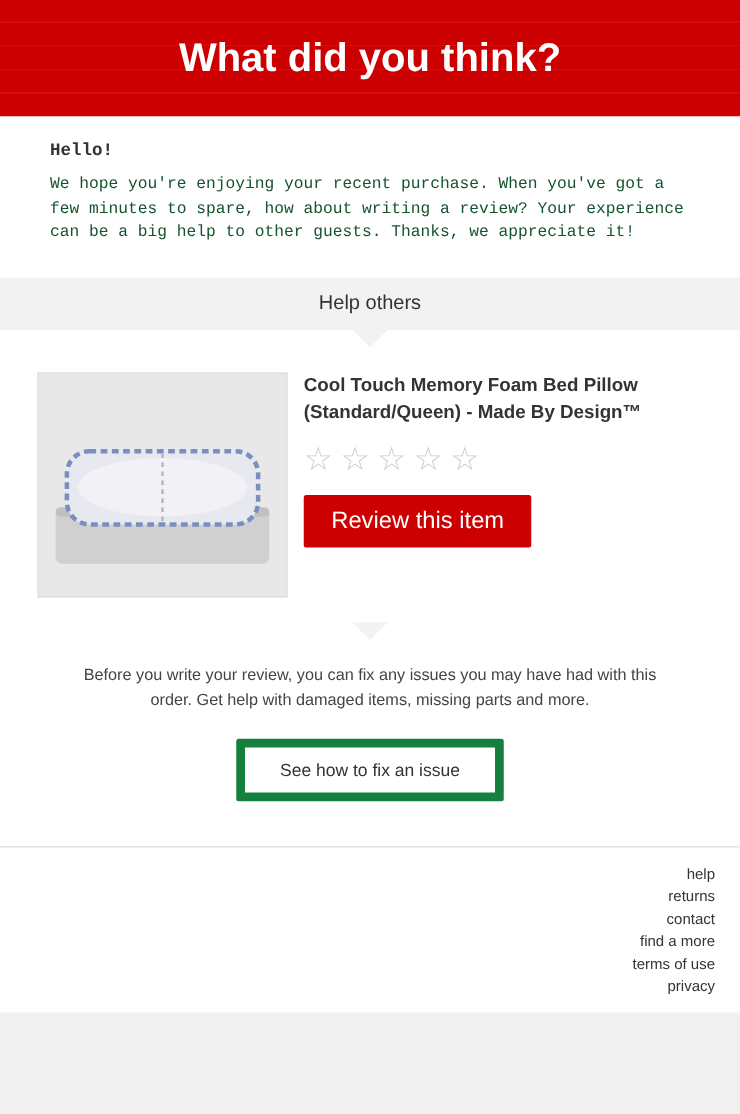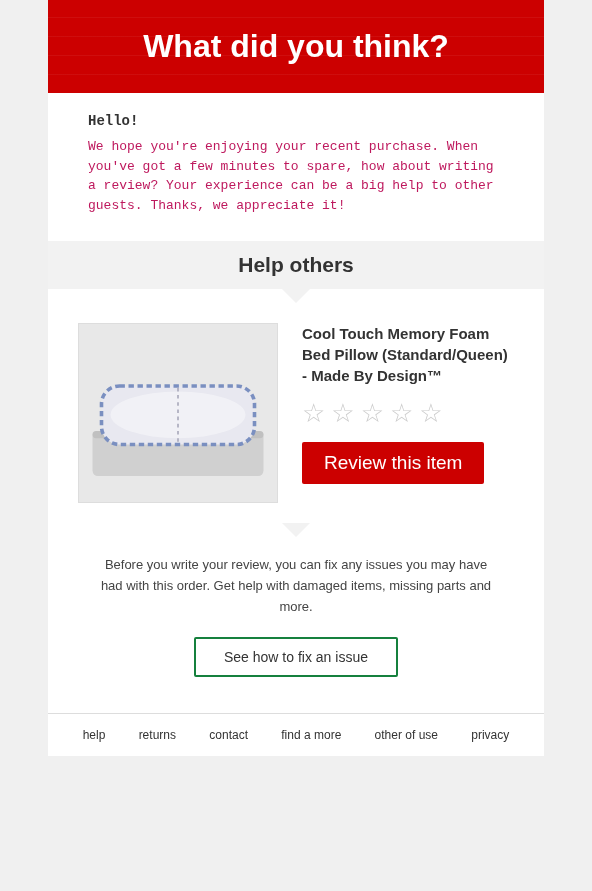--- a/index.html
+++ b/index.html
@@ -7,21 +7,21 @@
       background: #f0f0f0;
       font-family: Arial, Helvetica, sans-serif;
       font-size: 14px;
       color: #333;
       display: flex;
       justify-content: center;
       align-items: flex-start;
       min-height: 891px;
     }
     .email-container {
-      width: 496px;
+      width: 592px;
       background: #fff;
     }
 
     
     .header {
       background: #cc0000;
       position: relative;
       padding: 28px 20px;
       text-align: center;
       overflow: hidden;
@@ -51,50 +51,50 @@
       padding: 20px 40px 10px;
       font-family: Liberation Mono, monospace;
     }
     .greeting {
       font-weight: bold;
       margin-bottom: 8px;
       font-size: 14px;
     }
     .intro-text {
       font-size: 13px;
-      color: #be185d;
+      color: #14532d;
       line-height: 1.5;
     }
 
     
     .section-header {
       background: #f2f2f2;
       padding: 12px 22px;
       text-align: center;
-      font-weight: bold;
-      font-size: 21px;
+      font-weight: normal;
+      font-size: 16px;
       color: #333;
       margin-top: 16px;
     }
     .chevron-down {
       display: block;
       width: 0;
       height: 0;
       border-left: 14px solid transparent;
       border-right: 14px solid transparent;
       border-top: 14px solid #f2f2f2;
       margin: 0 auto;
     }
 
     
     .product-section {
       display: flex;
       padding: 20px 30px;
       align-items: flex-start;
-      gap: 24px;
+      gap: 13px;
     }
     .product-image {
       width: 200px;
       height: 180px;
       flex-shrink: 0;
       background: #e8e8e8;
       border: 1px solid #ddd;
       display: flex;
       align-items: center;
       justify-content: center;
@@ -144,44 +144,45 @@
       color: #444;
       text-align: center;
       line-height: 1.6;
       margin-bottom: 20px;
     }
     .fix-button-wrap {
       display: flex;
       justify-content: center;
     }
     .fix-button {
-      border: 2px solid #15803d;
+      border: 7px solid #15803d;
       background: #fff;
       color: #333;
       padding: 10px 28px;
       font-size: 14px;
       cursor: pointer;
       border-radius: 2px;
     }
 
     
     .divider {
       border: none;
       border-top: 1px solid #ddd;
       margin: 16px 0 0 0;
     }
 
     
     .footer {
       padding: 14px 20px;
       display: flex;
       justify-content: space-around;
-      align-items: center;
+      align-items: flex-end;
       flex-wrap: wrap;
       gap: 4px;
+      flex-direction: column;
     }
     .footer-link {
       color: #333;
       font-size: 12px;
       text-decoration: none;
       cursor: pointer;
     }
   </style>
 </head>
 <body>
@@ -245,17 +246,17 @@
       <button class="fix-button">See how to fix an issue</button>
     </div>
   </div>
 
   <hr class="divider">
   <div class="footer">
     <a class="footer-link">help</a>
     <a class="footer-link">returns</a>
     <a class="footer-link">contact</a>
     <a class="footer-link">find a more</a>
-    <a class="footer-link">other of use</a>
+    <a class="footer-link">terms of use</a>
     <a class="footer-link">privacy</a>
   </div>
 
 </div>
 
 </body></html>

